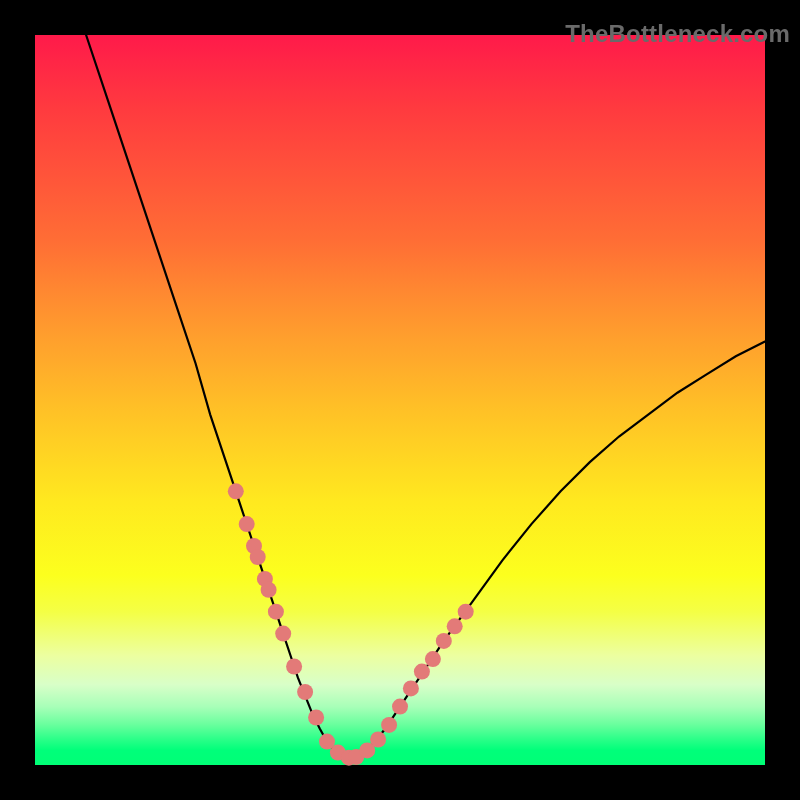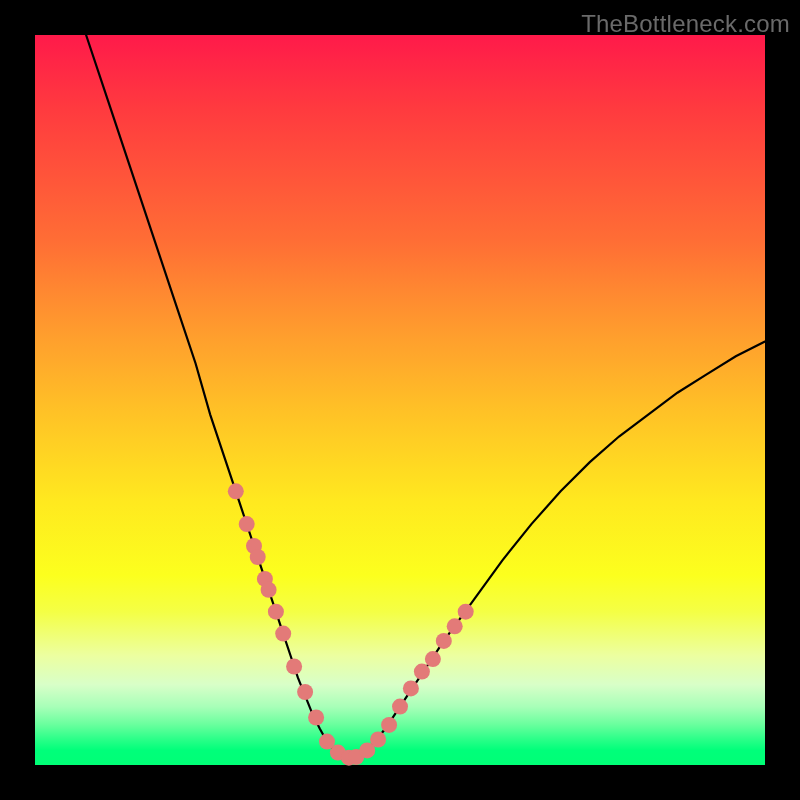--- a/index.html
+++ b/index.html
@@ -38,25 +38,25 @@
       #d8ffc8 89%,
       #a8ffb8 92%,
       #68ff9d 94.5%,
       #2aff88 96.5%,
       #00ff7a 98%,
       #00ff76 100%
     );
   }
   .topright {
     position: absolute;
-    top: 10px;
+    top: 20px;
     right: 10px;
     color: #6a6a6a;
     font-size: 24px;
-    font-weight: 400;
+    font-weight: 700;
     letter-spacing: 0.2px;
   }
   svg.overlay {
     position: absolute;
     top: 35px;
     left: 35px;
     width: 730px;
     height: 730px;
     overflow: visible;
   }

